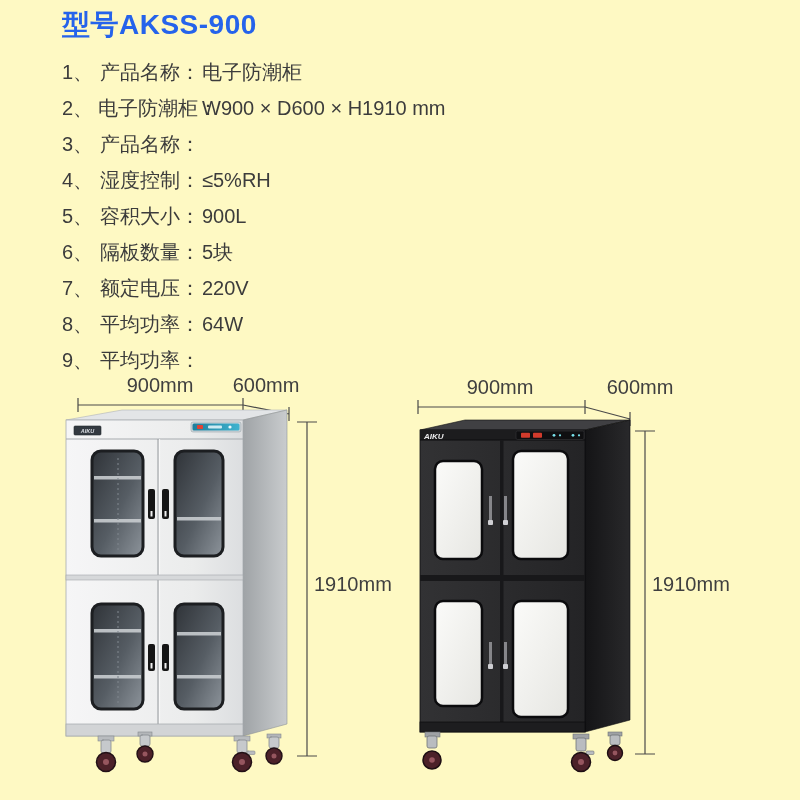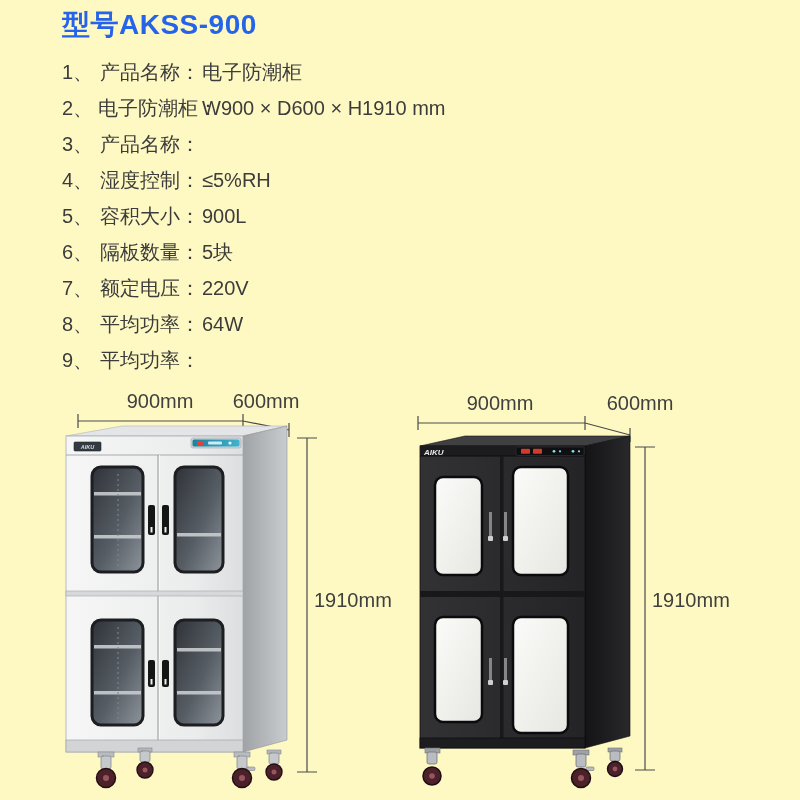--- a/index.html
+++ b/index.html
@@ -6,21 +6,21 @@
   .page{position:relative;width:800px;height:800px;background:#fef9c3;overflow:hidden;
         font-family:"Liberation Sans","DejaVu Sans",sans-serif;}
   .title{position:absolute;left:62px;top:6px;margin:0;font-size:28px;font-weight:700;
          color:#2563eb;letter-spacing:.5px;}
   .specs{position:absolute;left:62px;top:61px;width:710px;}
   .spec-row{display:flex;align-items:baseline;font-size:20px;line-height:23px;
             color:#3c3c3c;margin-bottom:13px;white-space:nowrap;}
   .spec-num{flex:none;width:36px;}
   .spec-label{flex:none;width:104px;text-align:center;}
   .spec-value{flex:none;}
-  .figure{position:absolute;top:386px;}
+  .figure{position:absolute;top:370px;}
   .figure-left{left:58px;width:340px;height:412px;}
   .figure-right{left:396px;width:345px;height:412px;}
   svg{display:block;}
   svg text{font-family:"Liberation Sans","DejaVu Sans",sans-serif;fill:#3f3f3f;font-size:20px;}
   .dim-stroke{stroke:#4a4a4a;stroke-width:1.2;fill:none;}
   .brand-text{font-size:5.5px;font-style:italic;font-weight:bold;fill:#d9dde2;}
   .brand-text-black{font-size:8px;font-style:italic;font-weight:bold;fill:#eaeaec;}
 </style>
 </head>
 <body>

